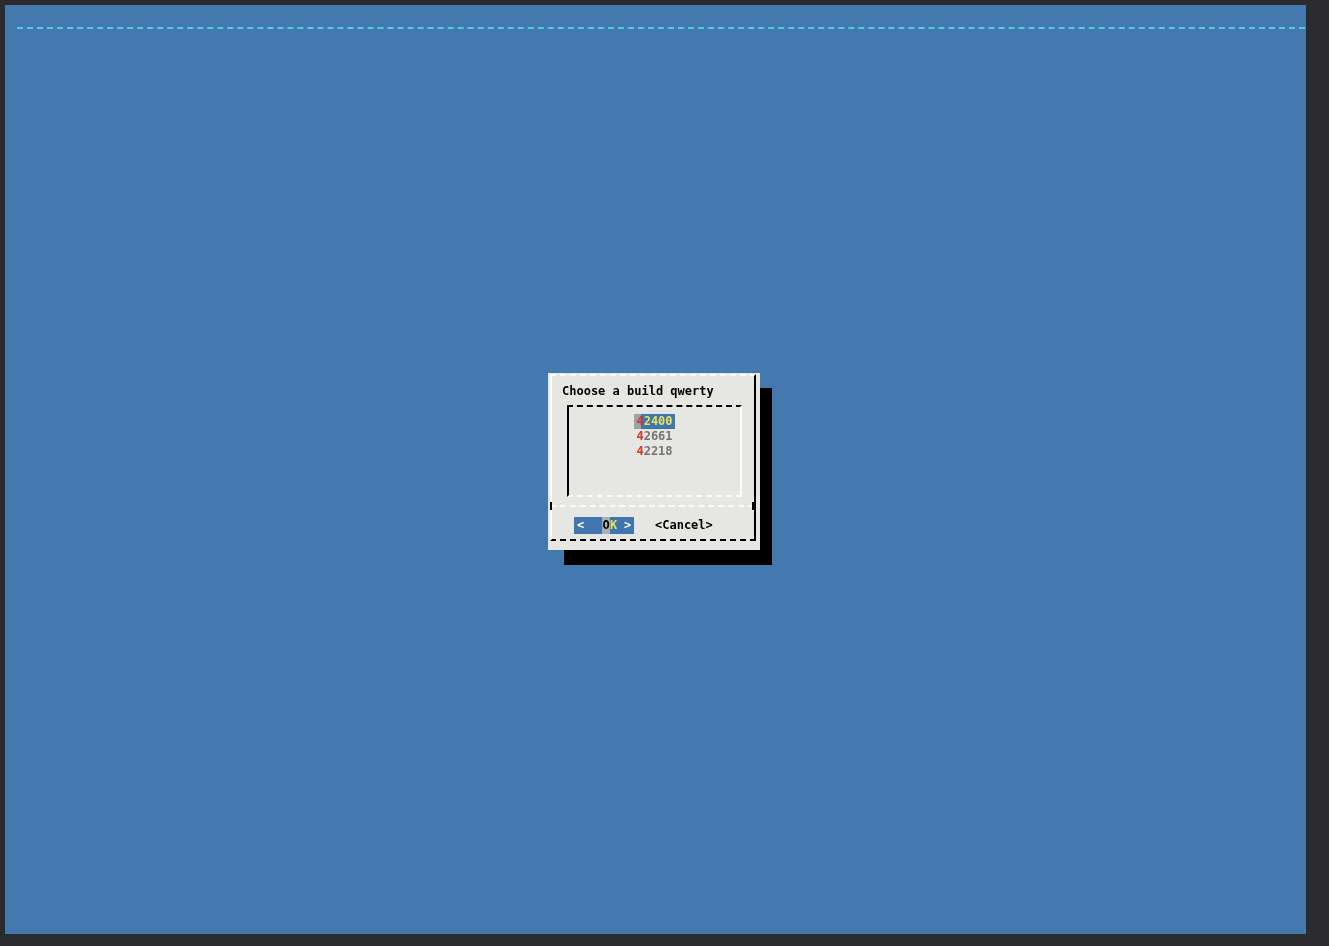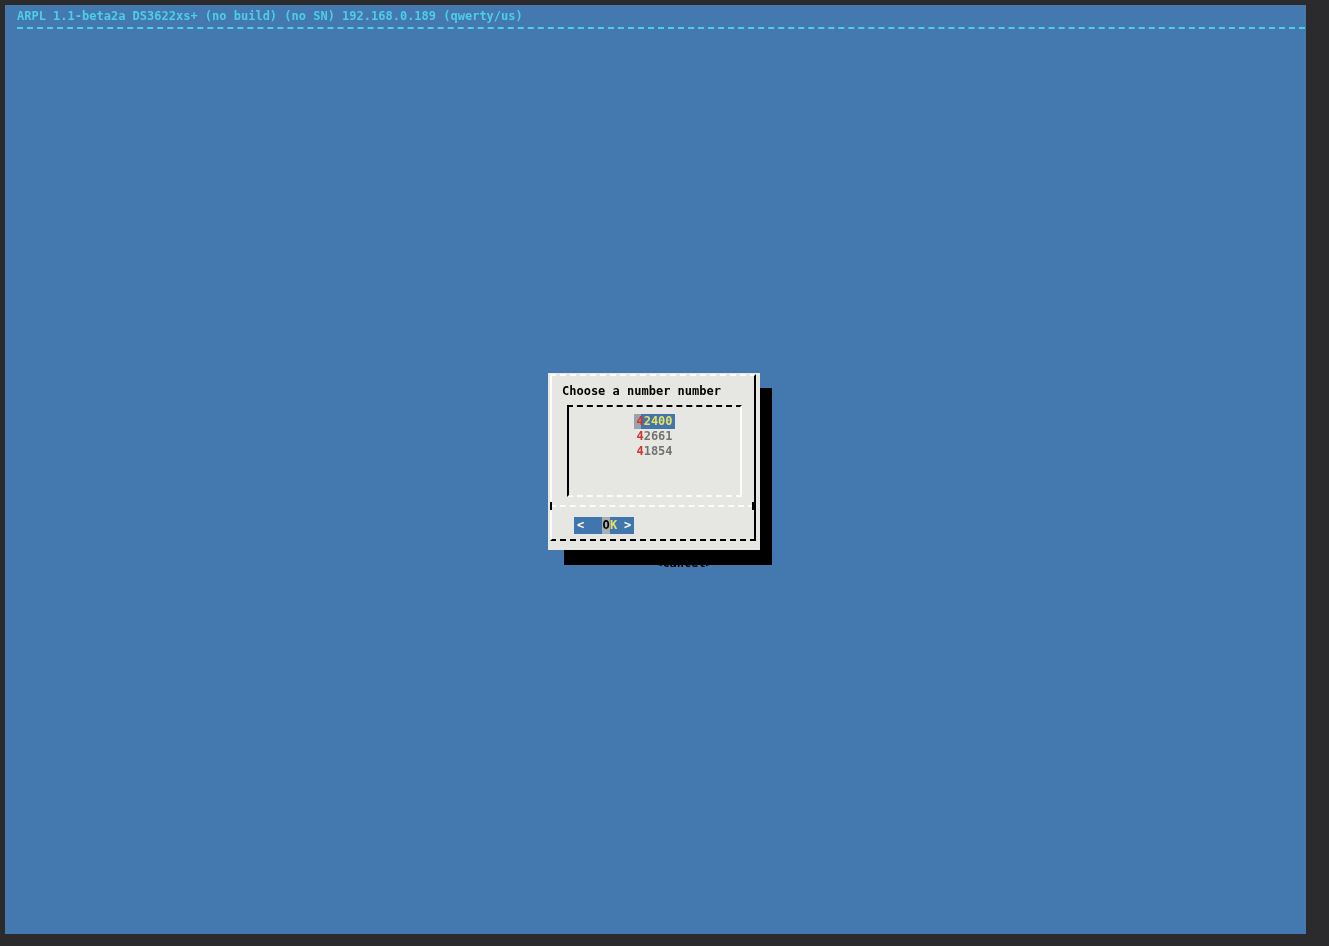--- a/index.html
+++ b/index.html
@@ -111,45 +111,43 @@
     text-align: center;
   }
   .ok-rest { left: 36px; color: #e9e160; }
   .ok-br { left: 50px; color: #ffffff; }
   .cancel-btn {
     position: absolute;
     left: 107px; top: 144px;
     height: 17px; line-height: 17px;
     color: #000000;
     white-space: pre;
-    margin-top: 38px;
   }
 </style>
 </head>
 <body>
 
 <div class="screen">
 
-  <div class="backtitle">ARPL 1.1-beta2a DS3622xs+ (no build) (no SN) 192.168.0.189 (qwerty/us)</div>
 
   <div class="backtitle-rule"></div>
 
   <div class="dialog-shadow"></div>
 
   <div class="dialog">
 
     <div class="dlg-border"></div>
 
-    <div class="dlg-title">Choose a number number</div>
+    <div class="dlg-title">Choose a build qwerty</div>
 
     <div class="listbox">
 
     <div class="item selected"><span class="item-inner"><span class="hotkey">4</span><span class="rest">2400</span></span></div>
         <div class="item"><span class="item-inner"><span class="hotkey">4</span><span class="rest">2661</span></span></div>
-        <div class="item"><span class="item-inner"><span class="hotkey">4</span><span class="rest">1854</span></span></div>
+        <div class="item"><span class="item-inner"><span class="hotkey">4</span><span class="rest">2218</span></span></div>
       </div>
 
     <div class="btn-separator"></div>
 
     <div class="ok-btn">
       <span class="ok-bl">&lt;</span>
       <span class="ok-cursor">O</span>
       <span class="ok-rest">K</span>
       <span class="ok-br">&gt;</span>
     </div>

